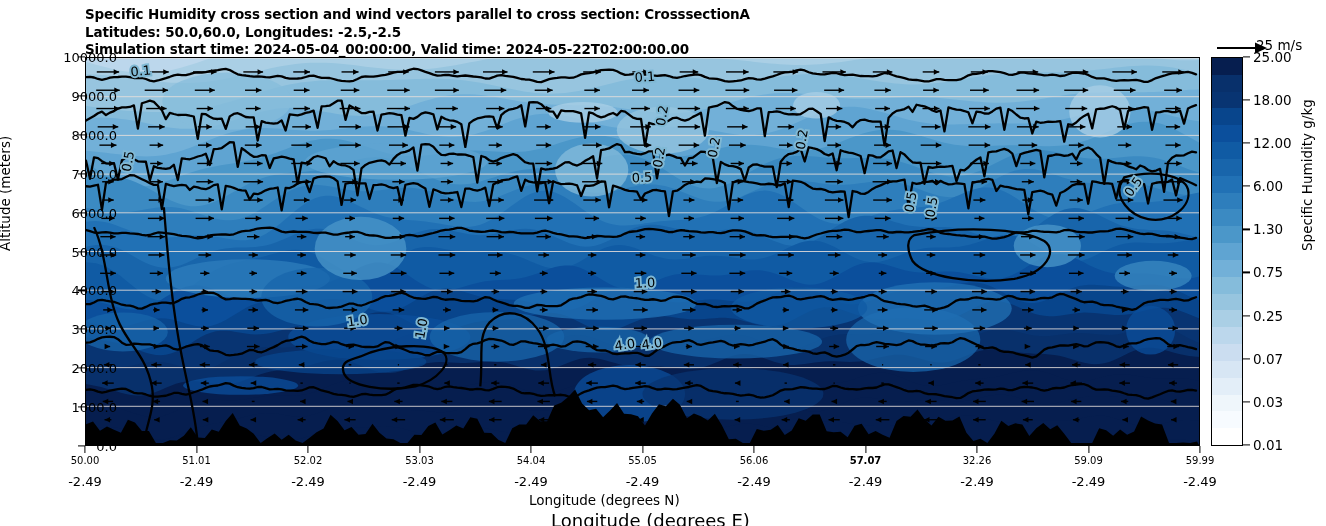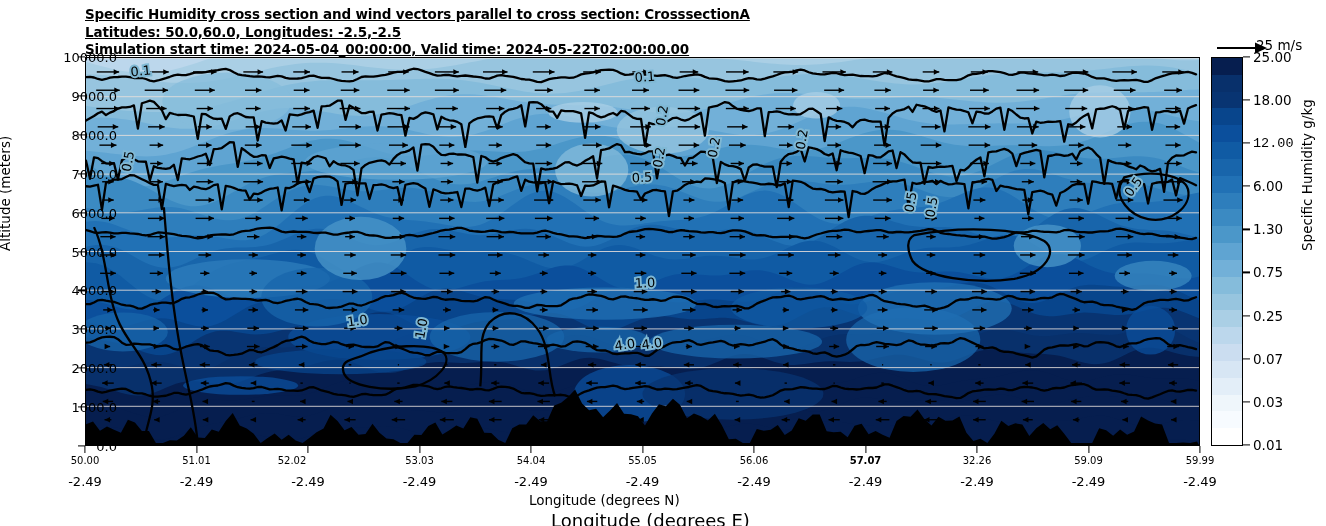--- a/index.html
+++ b/index.html
@@ -3,21 +3,21 @@
 <meta charset="utf-8">
 <style>
   html,body{margin:0;padding:0;background:#ffffff;}
   body{width:1326px;height:526px;overflow:hidden;
        font-family:"DejaVu Sans","Liberation Sans",sans-serif;color:#000;}
   #root{position:relative;width:1326px;height:526px;}
 
   
   #title-block{position:absolute;left:85px;top:6px;width:1120px;}
   #title-block div{font-size:13.5px;font-weight:bold;line-height:17.5px;
-       white-space:nowrap;letter-spacing:-0.15px;text-decoration:underline;}
+       white-space:nowrap;letter-spacing:-0.15px;}
 
   
   #plot-frame{position:absolute;left:85px;top:57px;width:1115px;height:389px;
        border:1.1px solid #000;box-sizing:border-box;overflow:hidden;
        background:#cfe4ef;}
   #plot-canvas{position:absolute;left:0;top:0;width:100%;height:100%;}
 
   
   .ytick{position:absolute;right:1209px;transform:translateY(-50%);
        font-size:13px;white-space:nowrap;text-align:right;}
@@ -2079,21 +2079,21 @@
   <div id="ylabel">Altitude (meters)</div>
 
   <div id="xaxis">
       <div class="xtickmark" style="left: 85px;"></div>
       <div class="xtick" style="left: 85px;">50.00</div>
       <div class="xtick2" style="left: 85px;">-2.49</div>
       <div class="xtickmark" style="left: 196.5px;"></div>
       <div class="xtick" style="left: 196.5px;">51.01</div>
       <div class="xtick2" style="left: 196.5px;">-2.49</div>
       <div class="xtickmark" style="left: 308px;"></div>
-      <div class="xtick" style="left: 292px;">52.02</div>
+      <div class="xtick" style="left: 308px;">52.02</div>
       <div class="xtick2" style="left: 308px;">-2.49</div>
       <div class="xtickmark" style="left: 419.5px;"></div>
       <div class="xtick" style="left: 419.5px;">53.03</div>
       <div class="xtick2" style="left: 419.5px;">-2.49</div>
       <div class="xtickmark" style="left: 531px;"></div>
       <div class="xtick" style="left: 531px;">54.04</div>
       <div class="xtick2" style="left: 531px;">-2.49</div>
       <div class="xtickmark" style="left: 642.5px;"></div>
       <div class="xtick" style="left: 642.5px;">55.05</div>
       <div class="xtick2" style="left: 642.5px;">-2.49</div>
@@ -2150,21 +2150,21 @@
       <div class="cblabel" style="top: 358.728px;">0.07</div>
       <div class="cbtick" style="top: 315.593px;"></div>
       <div class="cblabel" style="top: 315.593px;">0.25</div>
       <div class="cbtick" style="top: 272.457px;"></div>
       <div class="cblabel" style="top: 272.457px;">0.75</div>
       <div class="cbtick" style="top: 229.321px;"></div>
       <div class="cblabel" style="top: 229.321px;">1.30</div>
       <div class="cbtick" style="top: 186.185px;"></div>
       <div class="cblabel" style="top: 186.185px;">6.00</div>
       <div class="cbtick" style="top: 143.05px;"></div>
-      <div class="cblabel" style="top: 143.05px; font-family: Liberation Mono, monospace;">12.00</div>
+      <div class="cblabel" style="top: 143.05px;">12.00</div>
       <div class="cbtick" style="top: 99.9138px;"></div>
       <div class="cblabel" style="top: 99.9138px;">18.00</div>
       <div class="cbtick" style="top: 56.778px;"></div>
       <div class="cblabel" style="top: 56.778px;">25.00</div>
     </div>
   <div id="cbar-title">Specific Humidity g/kg</div>
 
 </div>
 
 </body></html>

